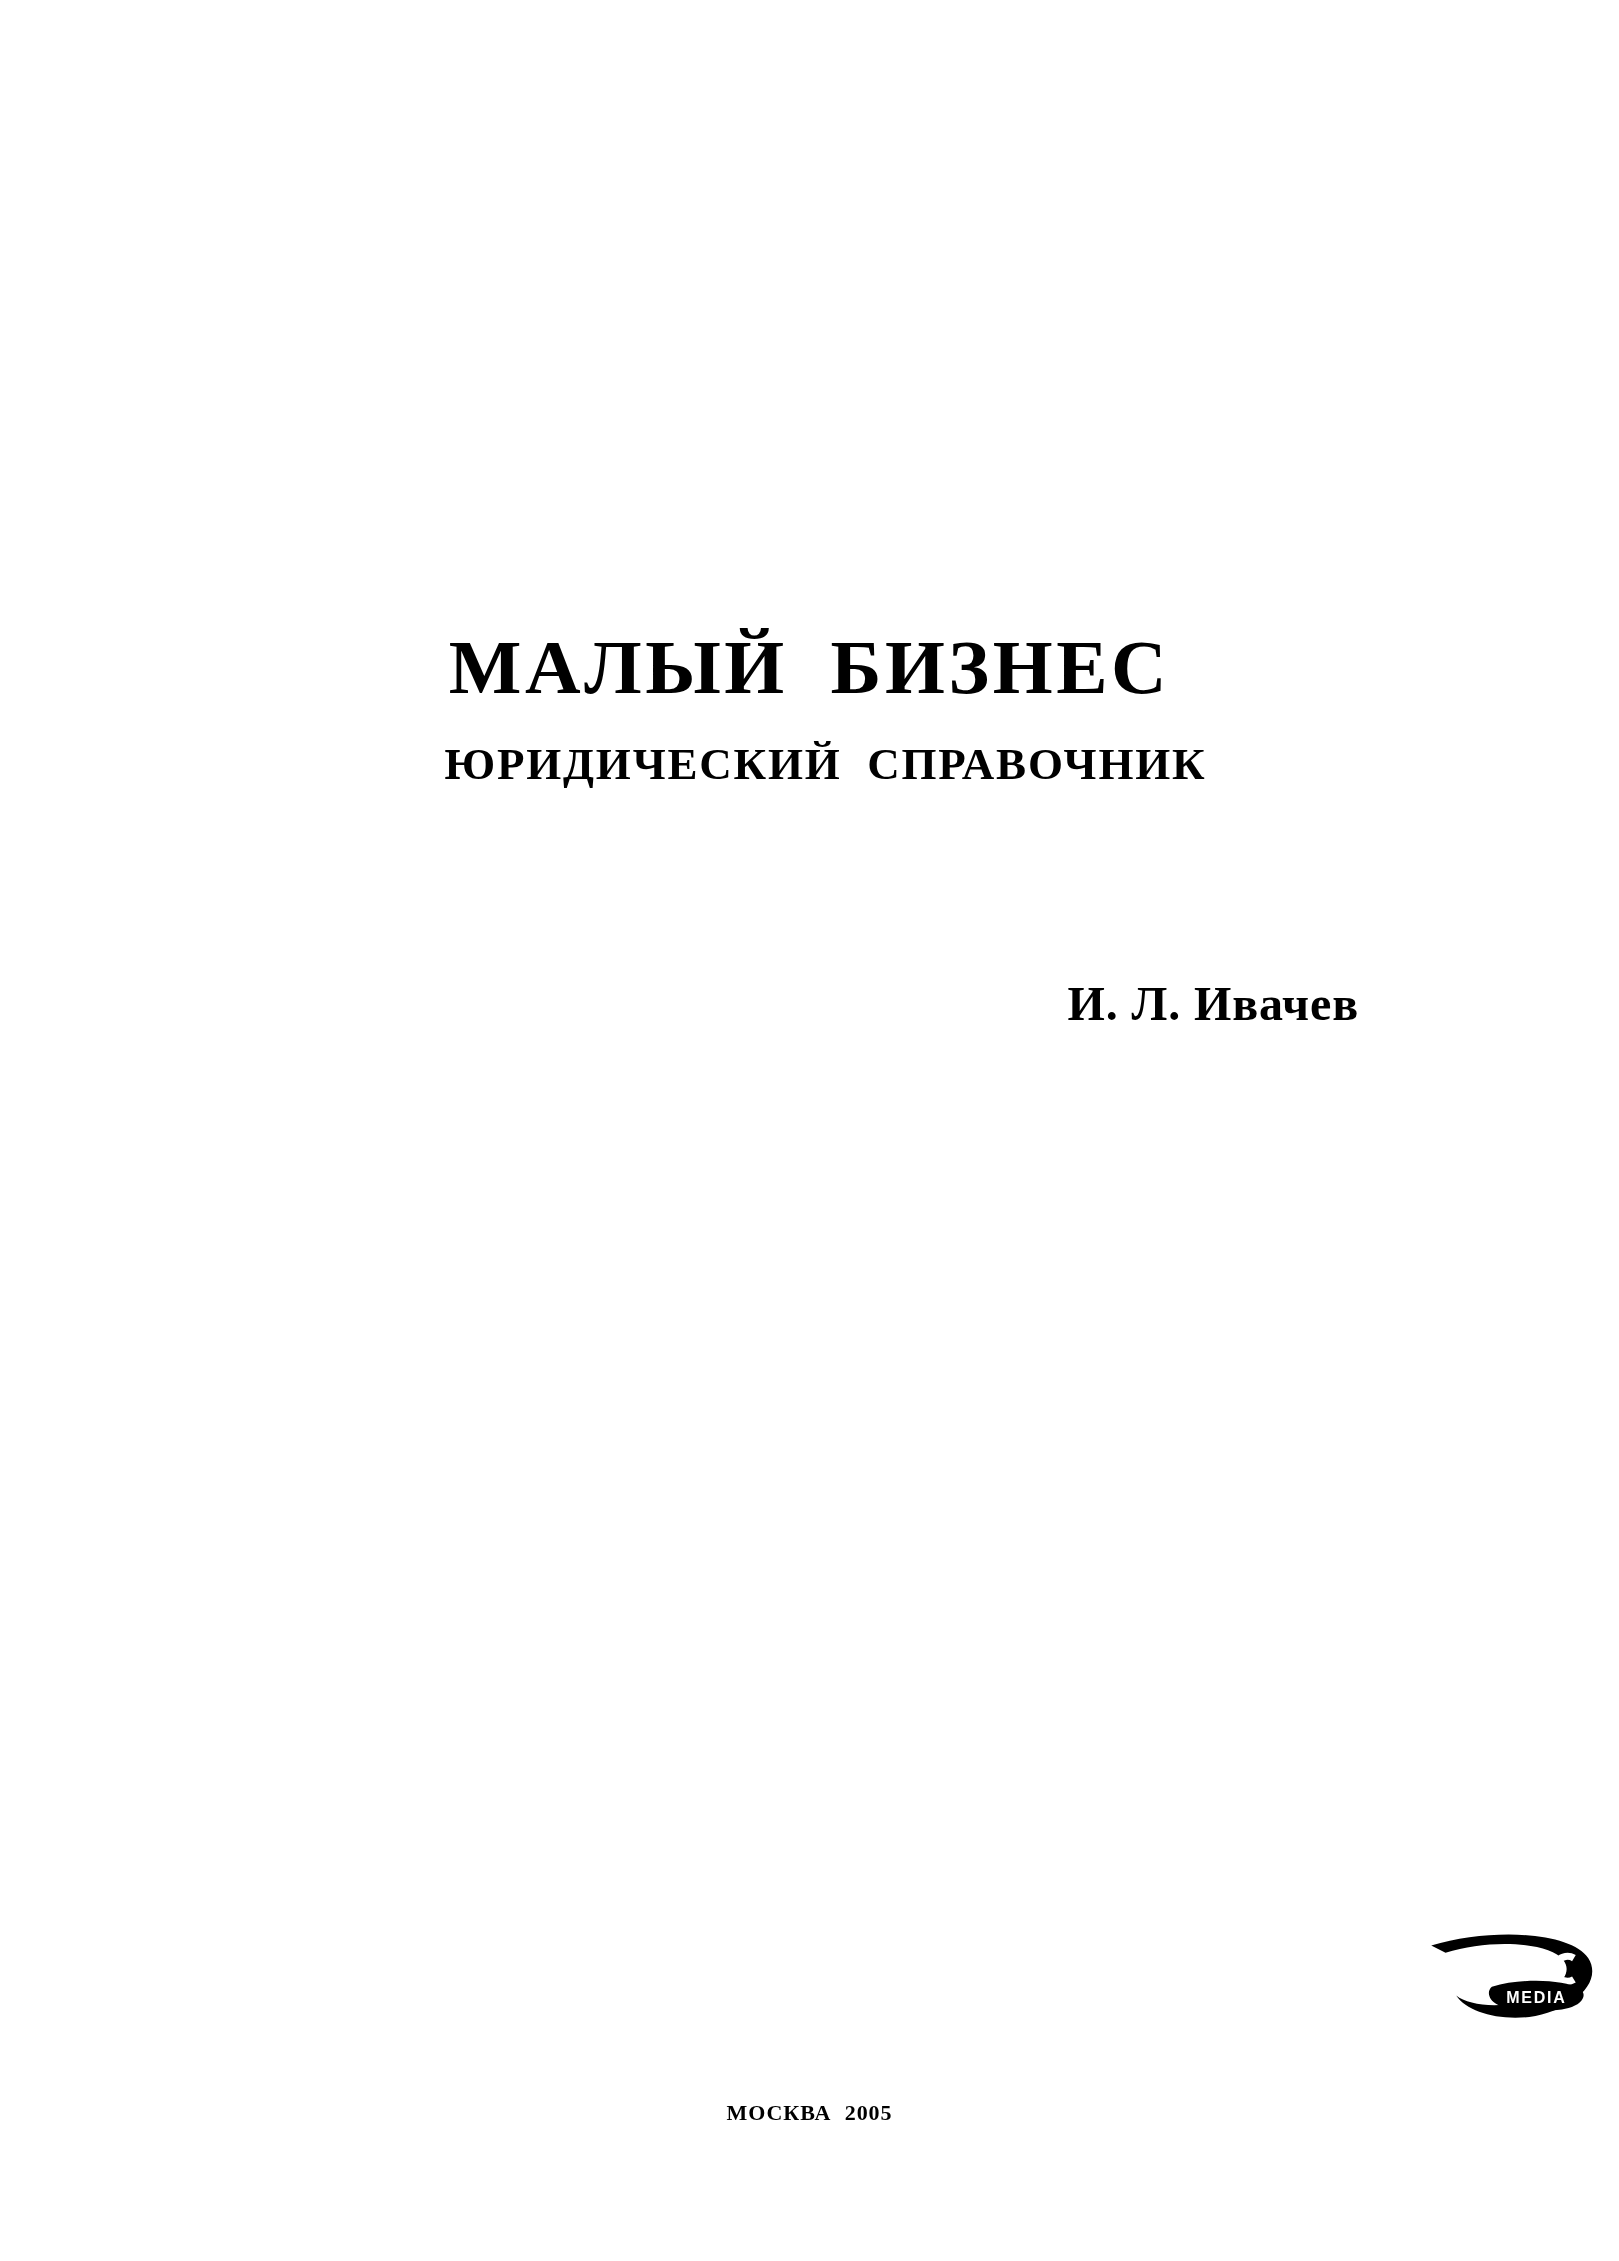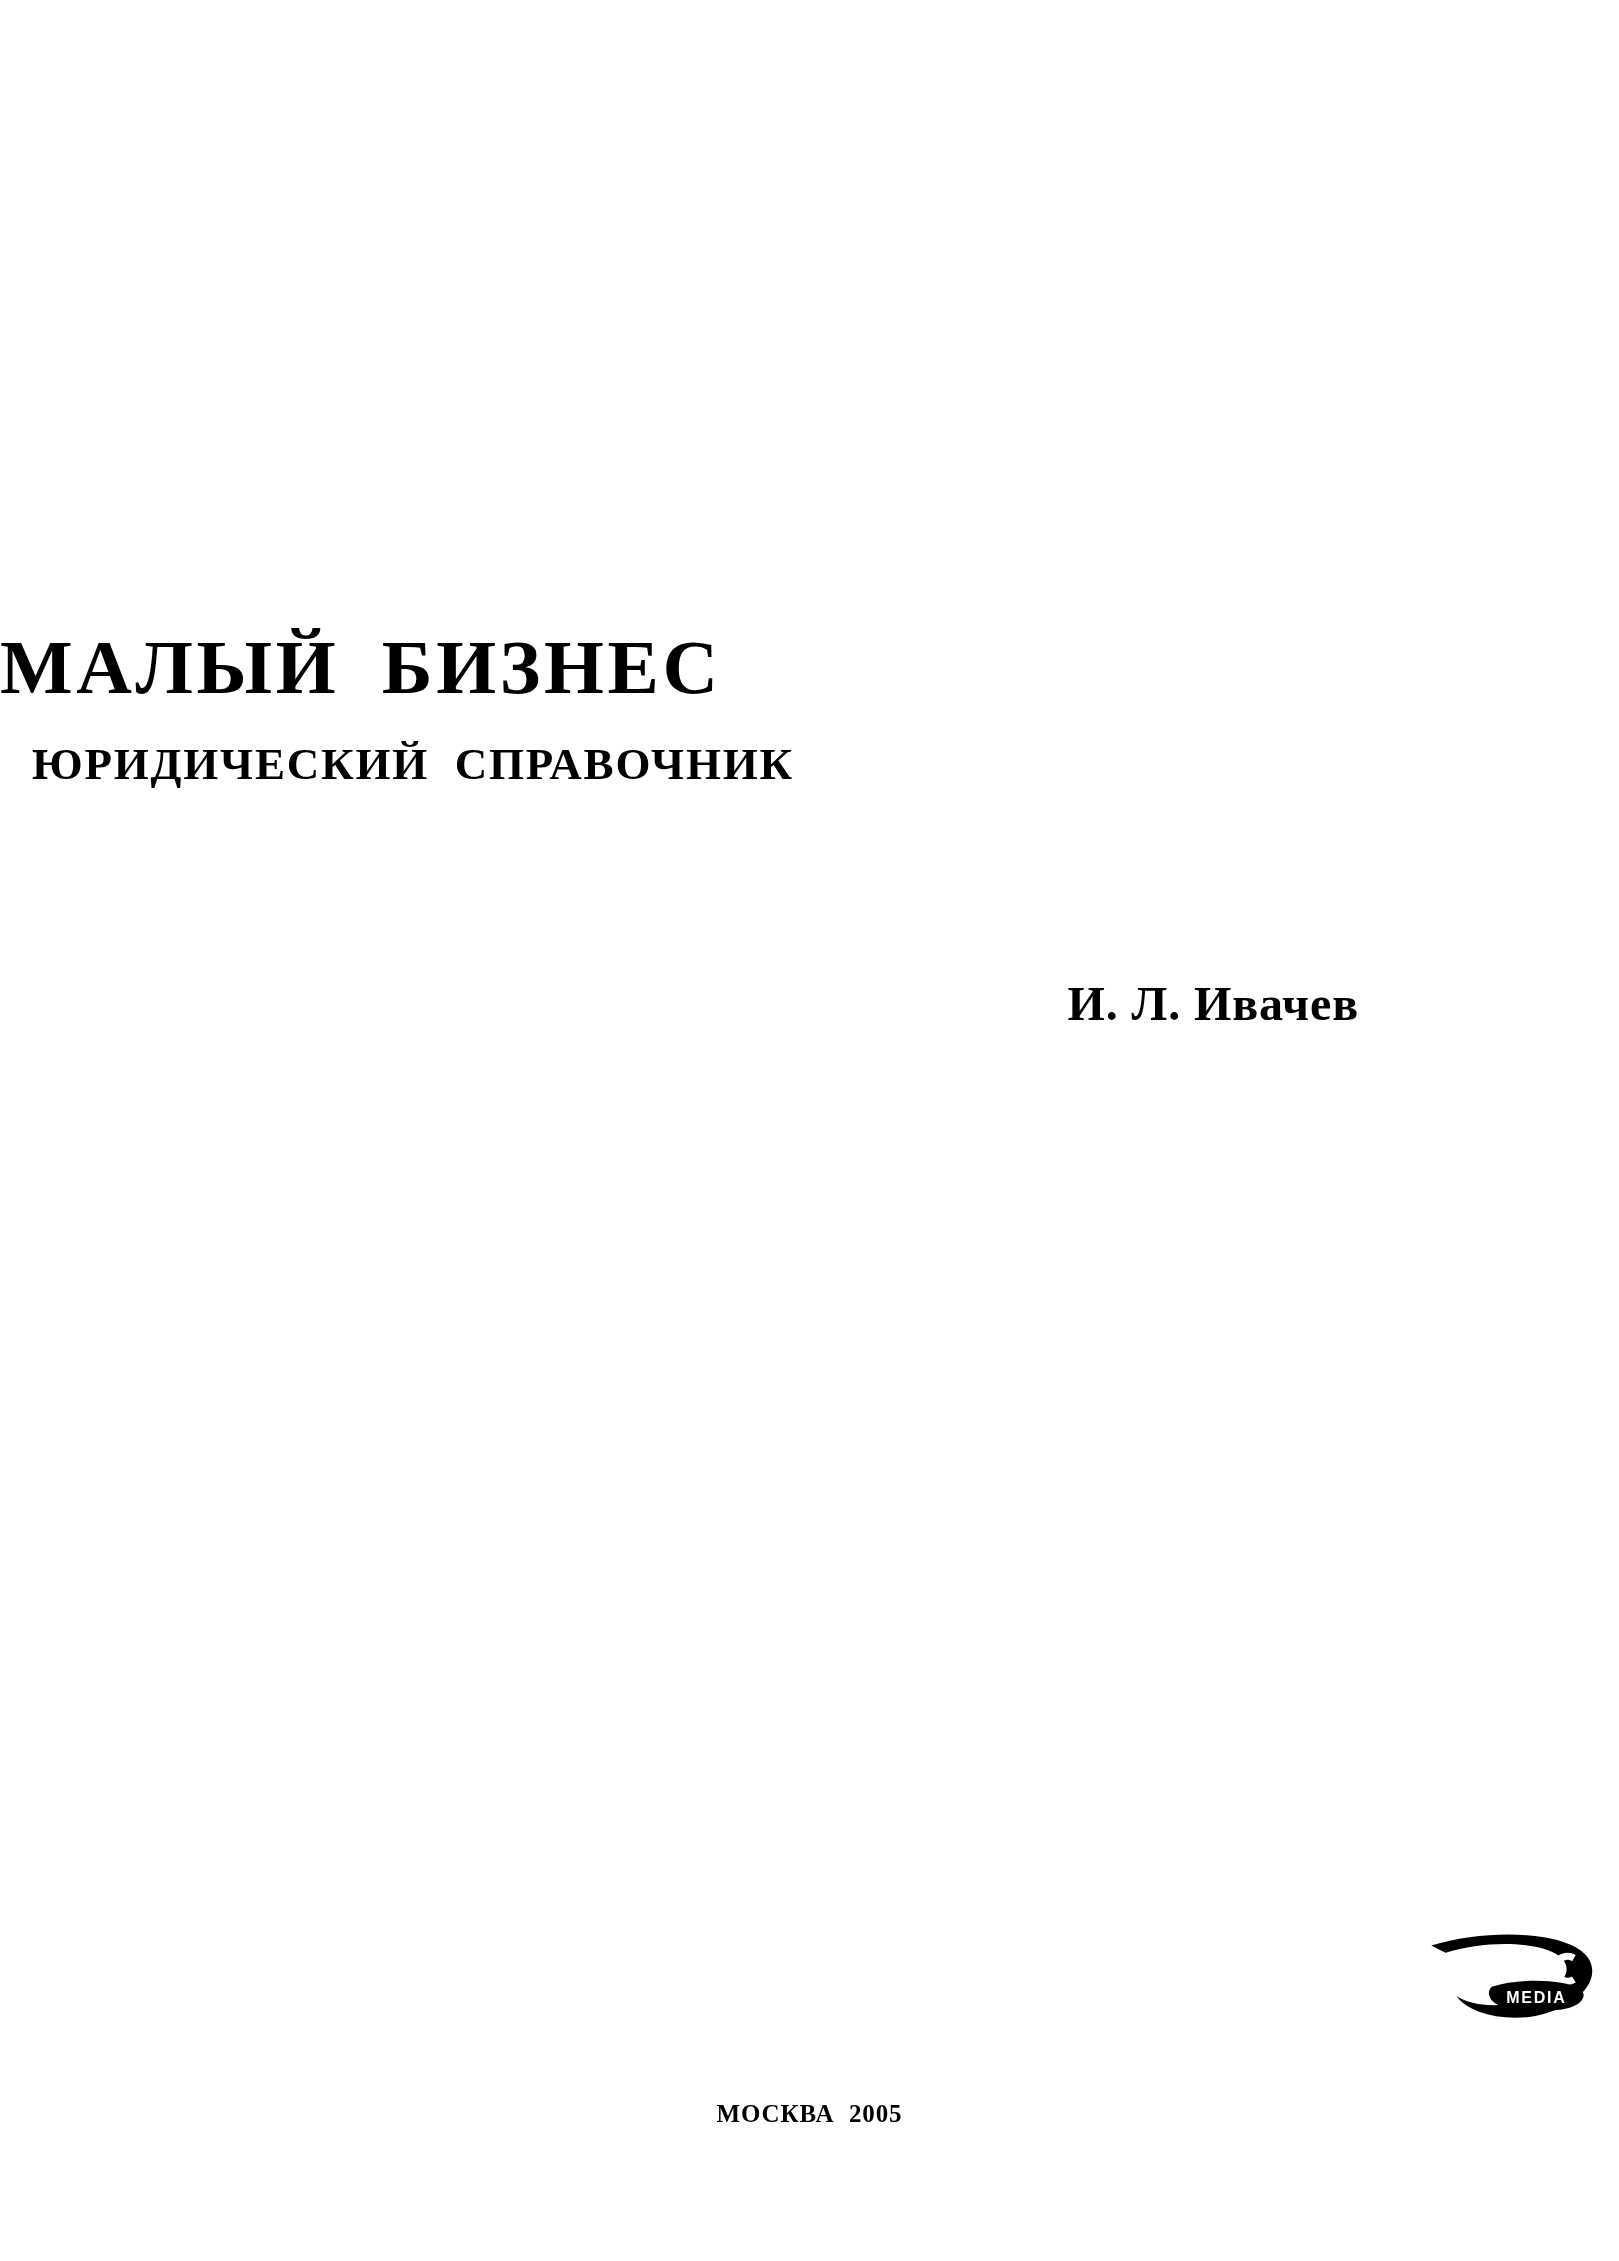--- a/index.html
+++ b/index.html
@@ -17,21 +17,21 @@
     height: 2261px;
     background: #ffffff;
     overflow: hidden;
     margin: 0 auto;
   }
   .title-block {
     position: absolute;
     left: 0;
     right: 0;
     top: 627px;
-    text-align: left;
+    text-align: center;
   }
   .main-title {
     font-family: "Liberation Serif", serif;
     font-size: 77px;
     font-weight: bold;
     letter-spacing: 3.6px;
     word-spacing: 19.7px;
     line-height: 1.05;
     margin: 0;
     color: #000000;
@@ -78,21 +78,21 @@
   }
   .imprint-block {
     position: absolute;
     left: 0;
     right: 0;
     top: 2100px;
     text-align: center;
   }
   .imprint {
     font-family: "Liberation Serif", serif;
-    font-size: 25px;
+    font-size: 22px;
     font-weight: bold;
     letter-spacing: 0.9px;
     word-spacing: 7.2px;
     margin: 0;
     color: #000000;
   }
 </style>
 </head>
 <body>
 

